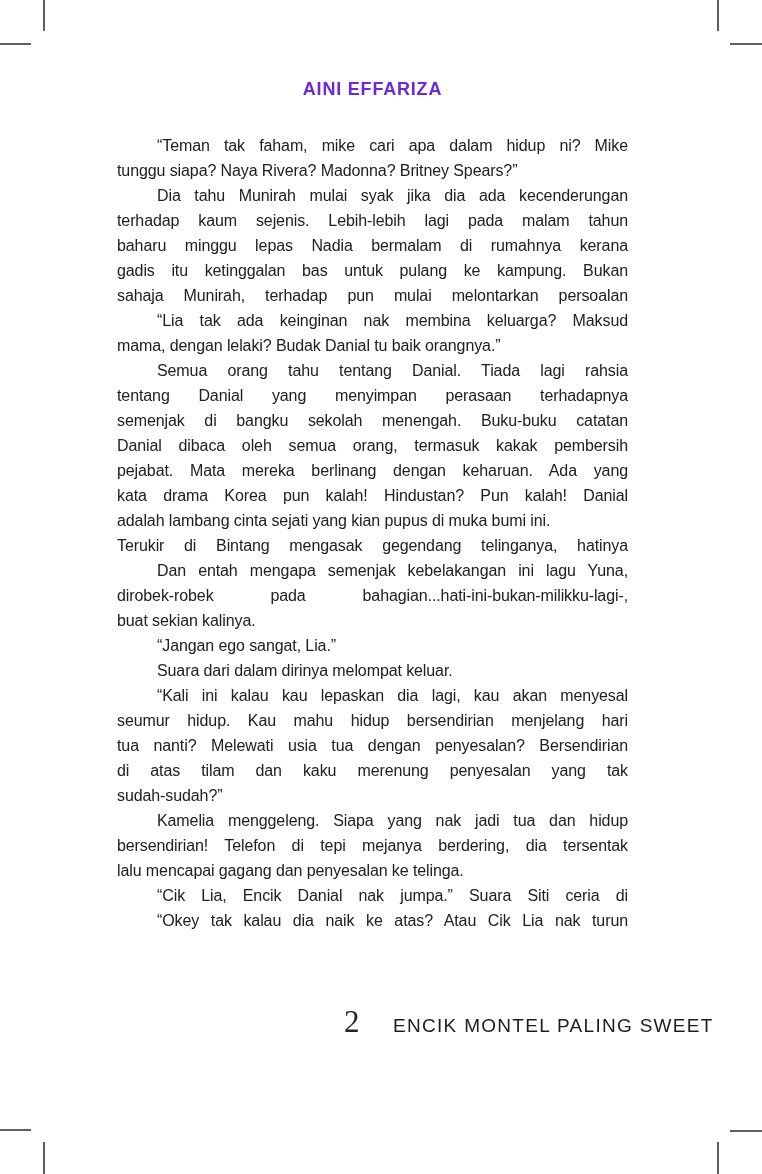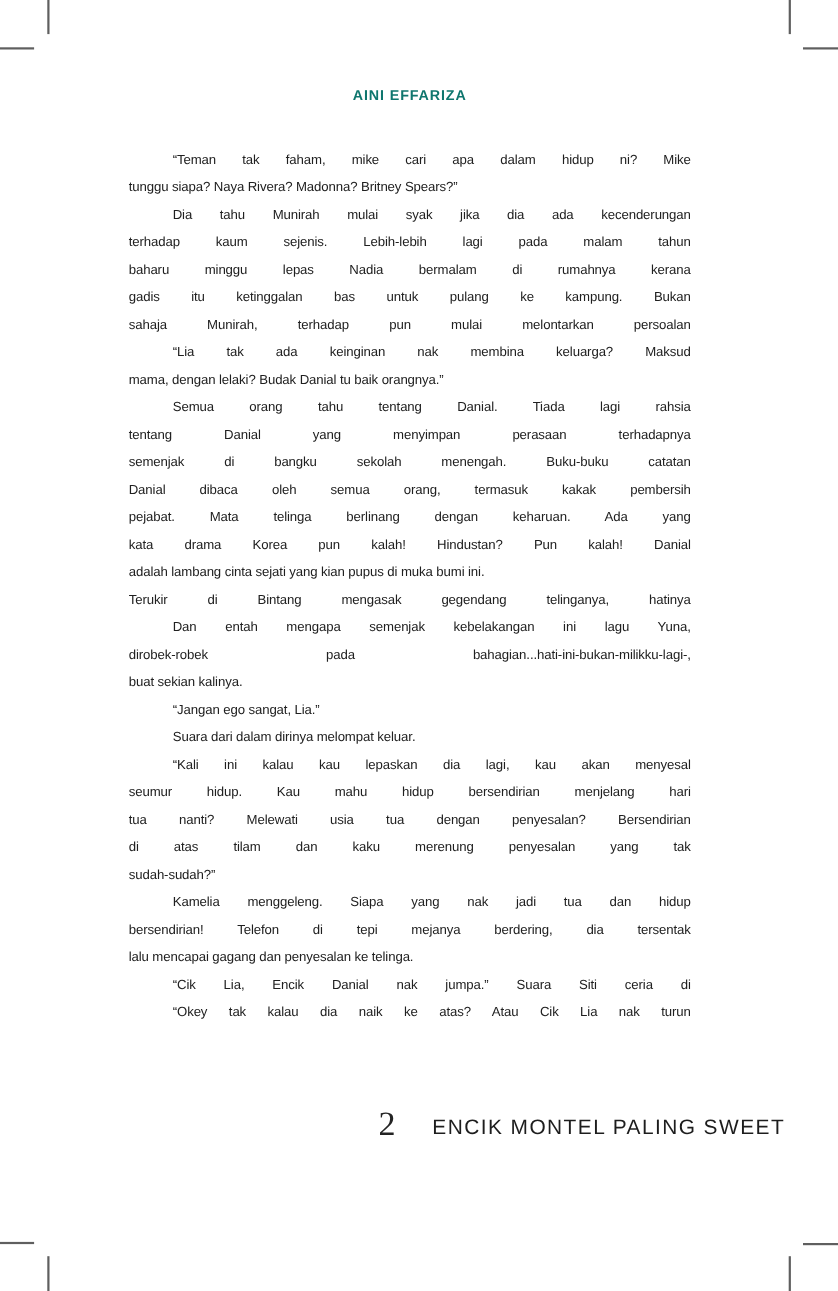--- a/index.html
+++ b/index.html
@@ -17,28 +17,28 @@
   .crop.tr-v { left: 717px; top: 0;      width: 2px;  height: 31px; }
   .crop.tr-h { left: 730px; top: 43px;   width: 32px; height: 2px;  }
   .crop.bl-h { left: 0;     top: 1129px; width: 31px; height: 2px;  }
   .crop.bl-v { left: 43px;  top: 1142px; width: 2px;  height: 32px; }
   .crop.br-h { left: 730px; top: 1130px; width: 32px; height: 2px;  }
   .crop.br-v { left: 717px; top: 1142px; width: 2px;  height: 32px; }
 
   .page-header {
     position: absolute; left: 117px; top: 79px; width: 511px;
     text-align: center;
-    font-weight: bold; font-size: 13px; letter-spacing: 0.8px;
-    color: #0f766e;
+    font-weight: bold; font-size: 18px; letter-spacing: 0.8px;
+    color: #6d28d9;
   }
 
   .body-text { position: absolute; left: 117px; top: 133px; width: 511px; }
   .paragraph { margin: 0; }
   .line {
-    font-size: 12px; line-height: 25px; height: 25px;
+    font-size: 16px; line-height: 25px; height: 25px;
     letter-spacing: -0.1px;
     white-space: normal;
     color: #202020;
   }
   .line.indent { padding-left: 40px; }
   .line.justify { text-align: justify; text-align-last: justify; }
 
   .footer-number {
     position: absolute; left: 344px; top: 1006px;
     font-family: "Liberation Serif", serif;
@@ -78,21 +78,21 @@
     </div>
     <div class="paragraph">
       <div class="line indent justify">“Lia tak ada keinginan nak membina keluarga? Maksud</div>
       <div class="line">mama, dengan lelaki? Budak Danial tu baik orangnya.”</div>
     </div>
     <div class="paragraph">
       <div class="line indent justify">Semua orang tahu tentang Danial. Tiada lagi rahsia</div>
       <div class="line justify">tentang Danial yang menyimpan perasaan terhadapnya</div>
       <div class="line justify">semenjak di bangku sekolah menengah. Buku-buku catatan</div>
       <div class="line justify">Danial dibaca oleh semua orang, termasuk kakak pembersih</div>
-      <div class="line justify">pejabat. Mata telinga berlinang dengan keharuan. Ada yang</div>
+      <div class="line justify">pejabat. Mata mereka berlinang dengan keharuan. Ada yang</div>
       <div class="line justify">kata drama Korea pun kalah! Hindustan? Pun kalah! Danial</div>
       <div class="line">adalah lambang cinta sejati yang kian pupus di muka bumi ini.</div>
     </div>
     <div class="paragraph">
       <div class="line justify">Terukir di Bintang mengasak gegendang telinganya, hatinya</div>
       <div class="line indent justify">Dan entah mengapa semenjak kebelakangan ini lagu Yuna,</div>
       <div class="line justify">dirobek-robek pada bahagian...hati-ini-bukan-milikku-lagi-,</div>
       <div class="line">buat sekian kalinya.</div>
     </div>
     <div class="paragraph">

